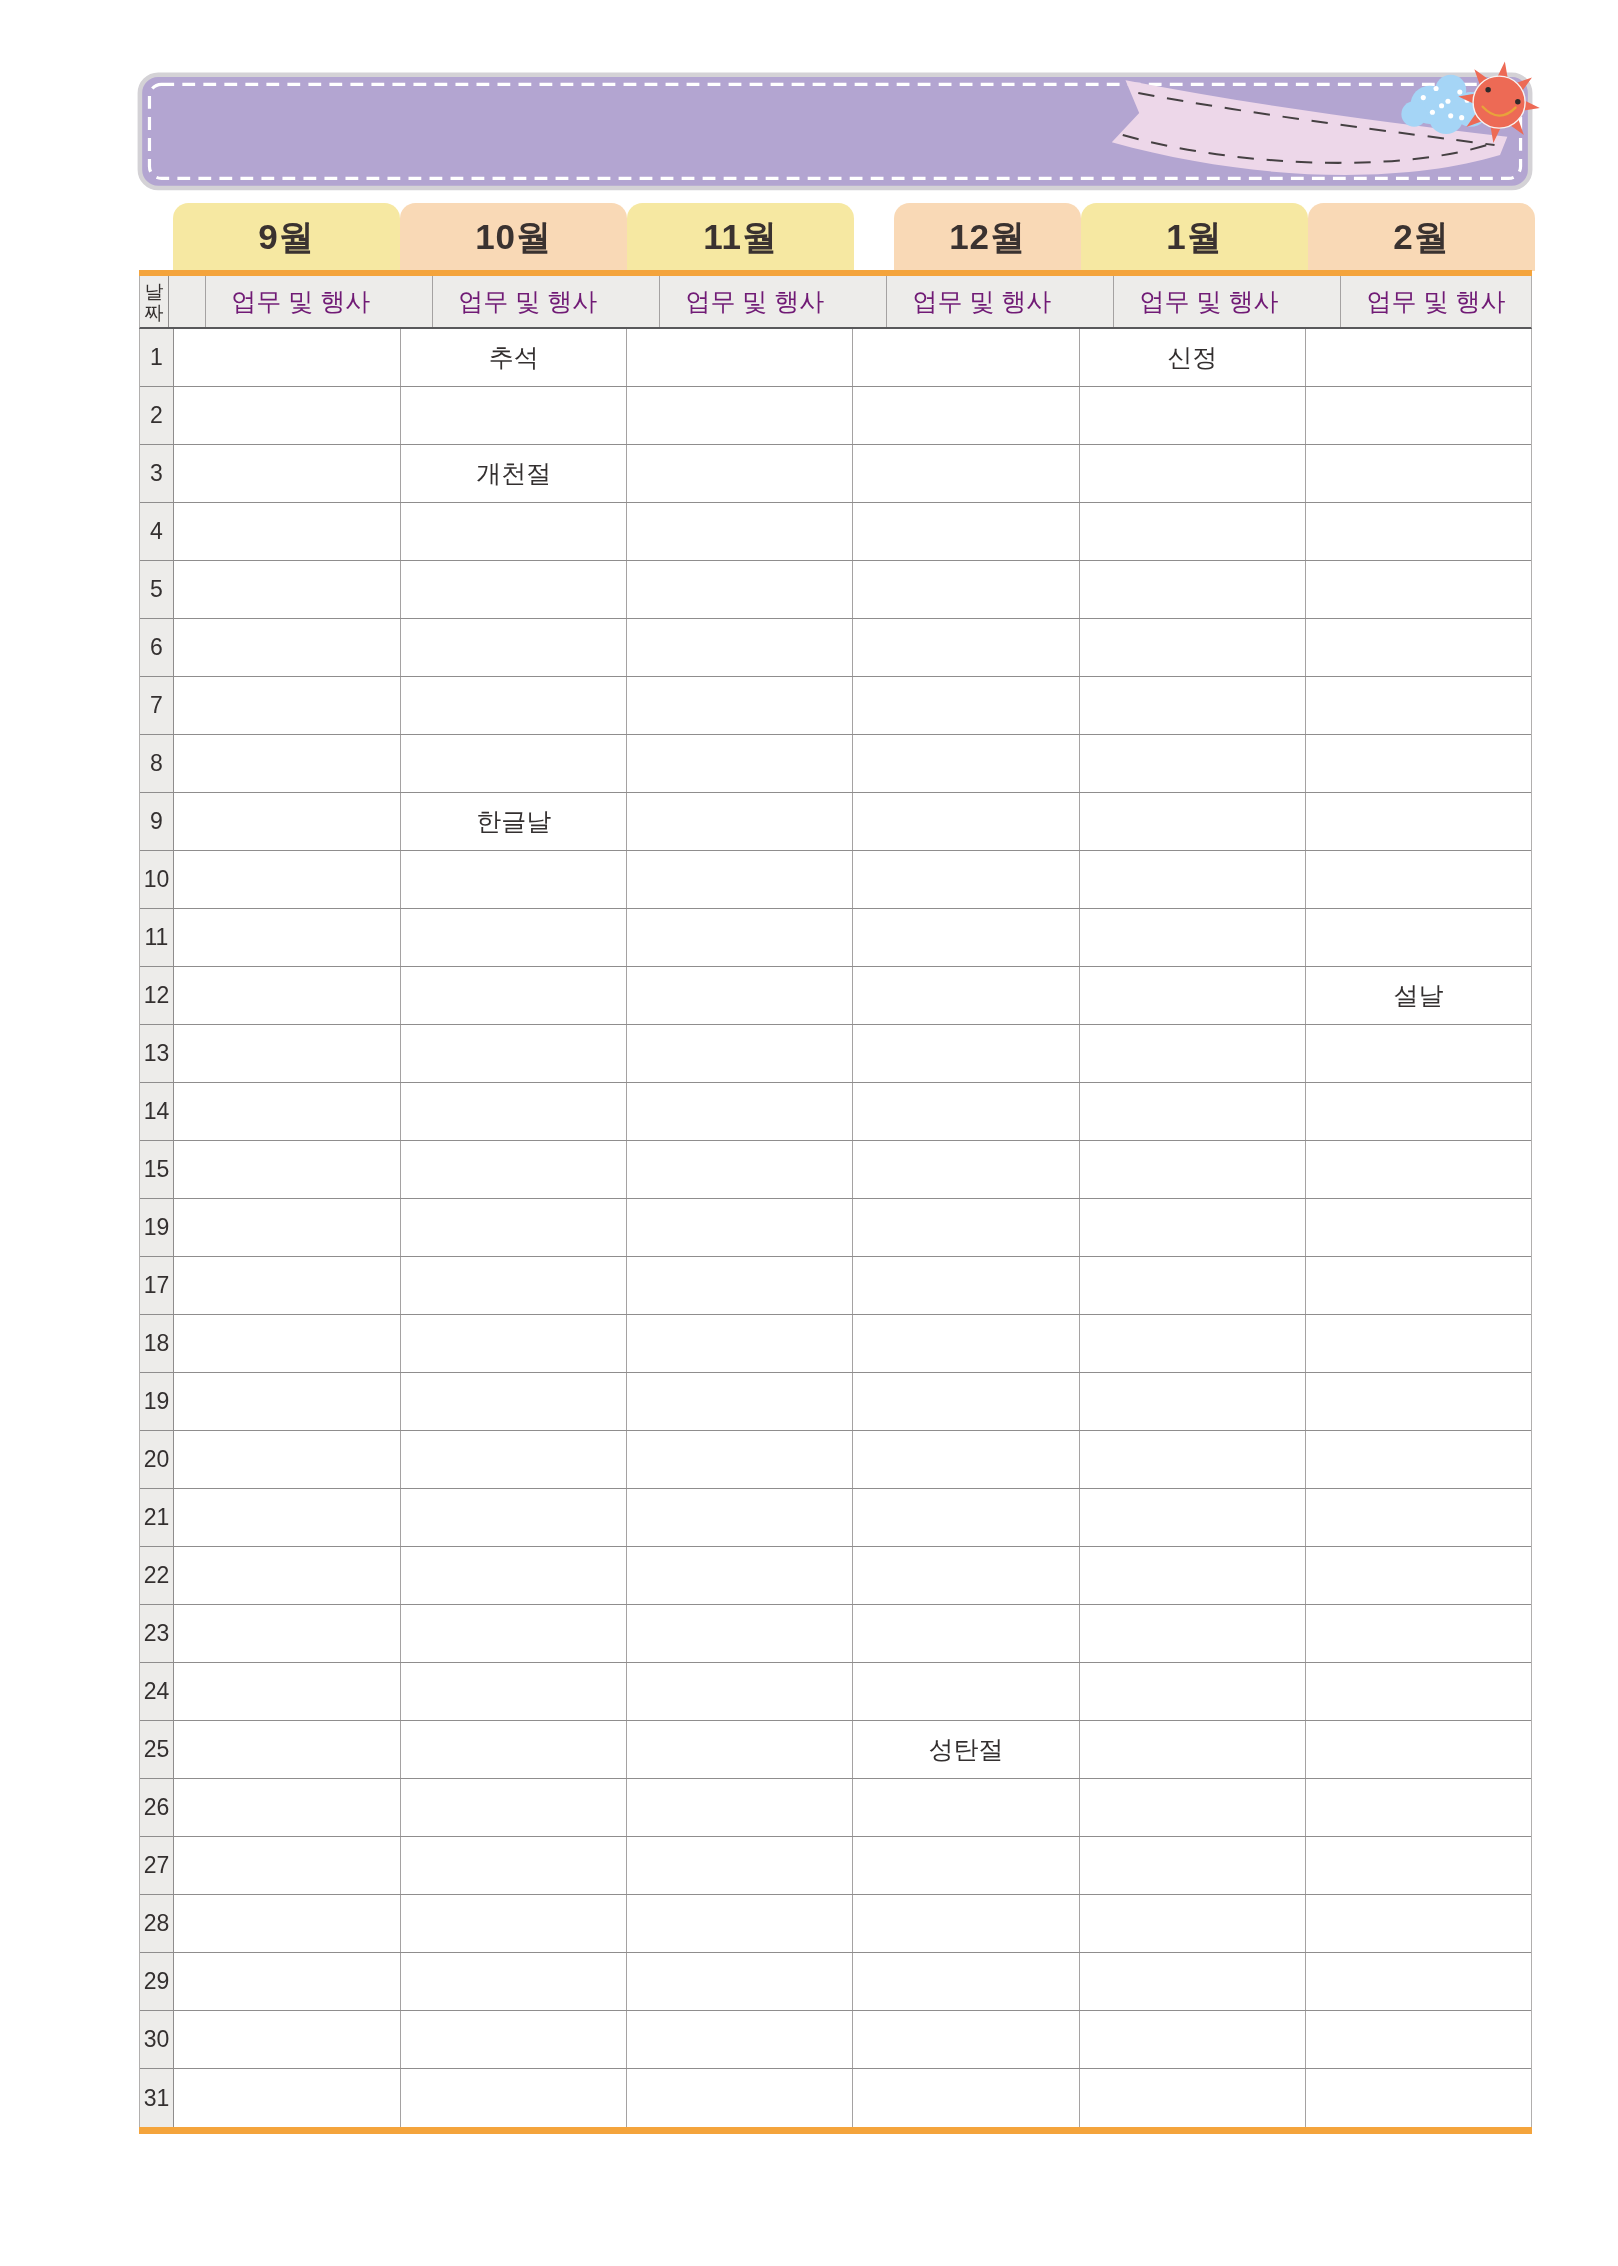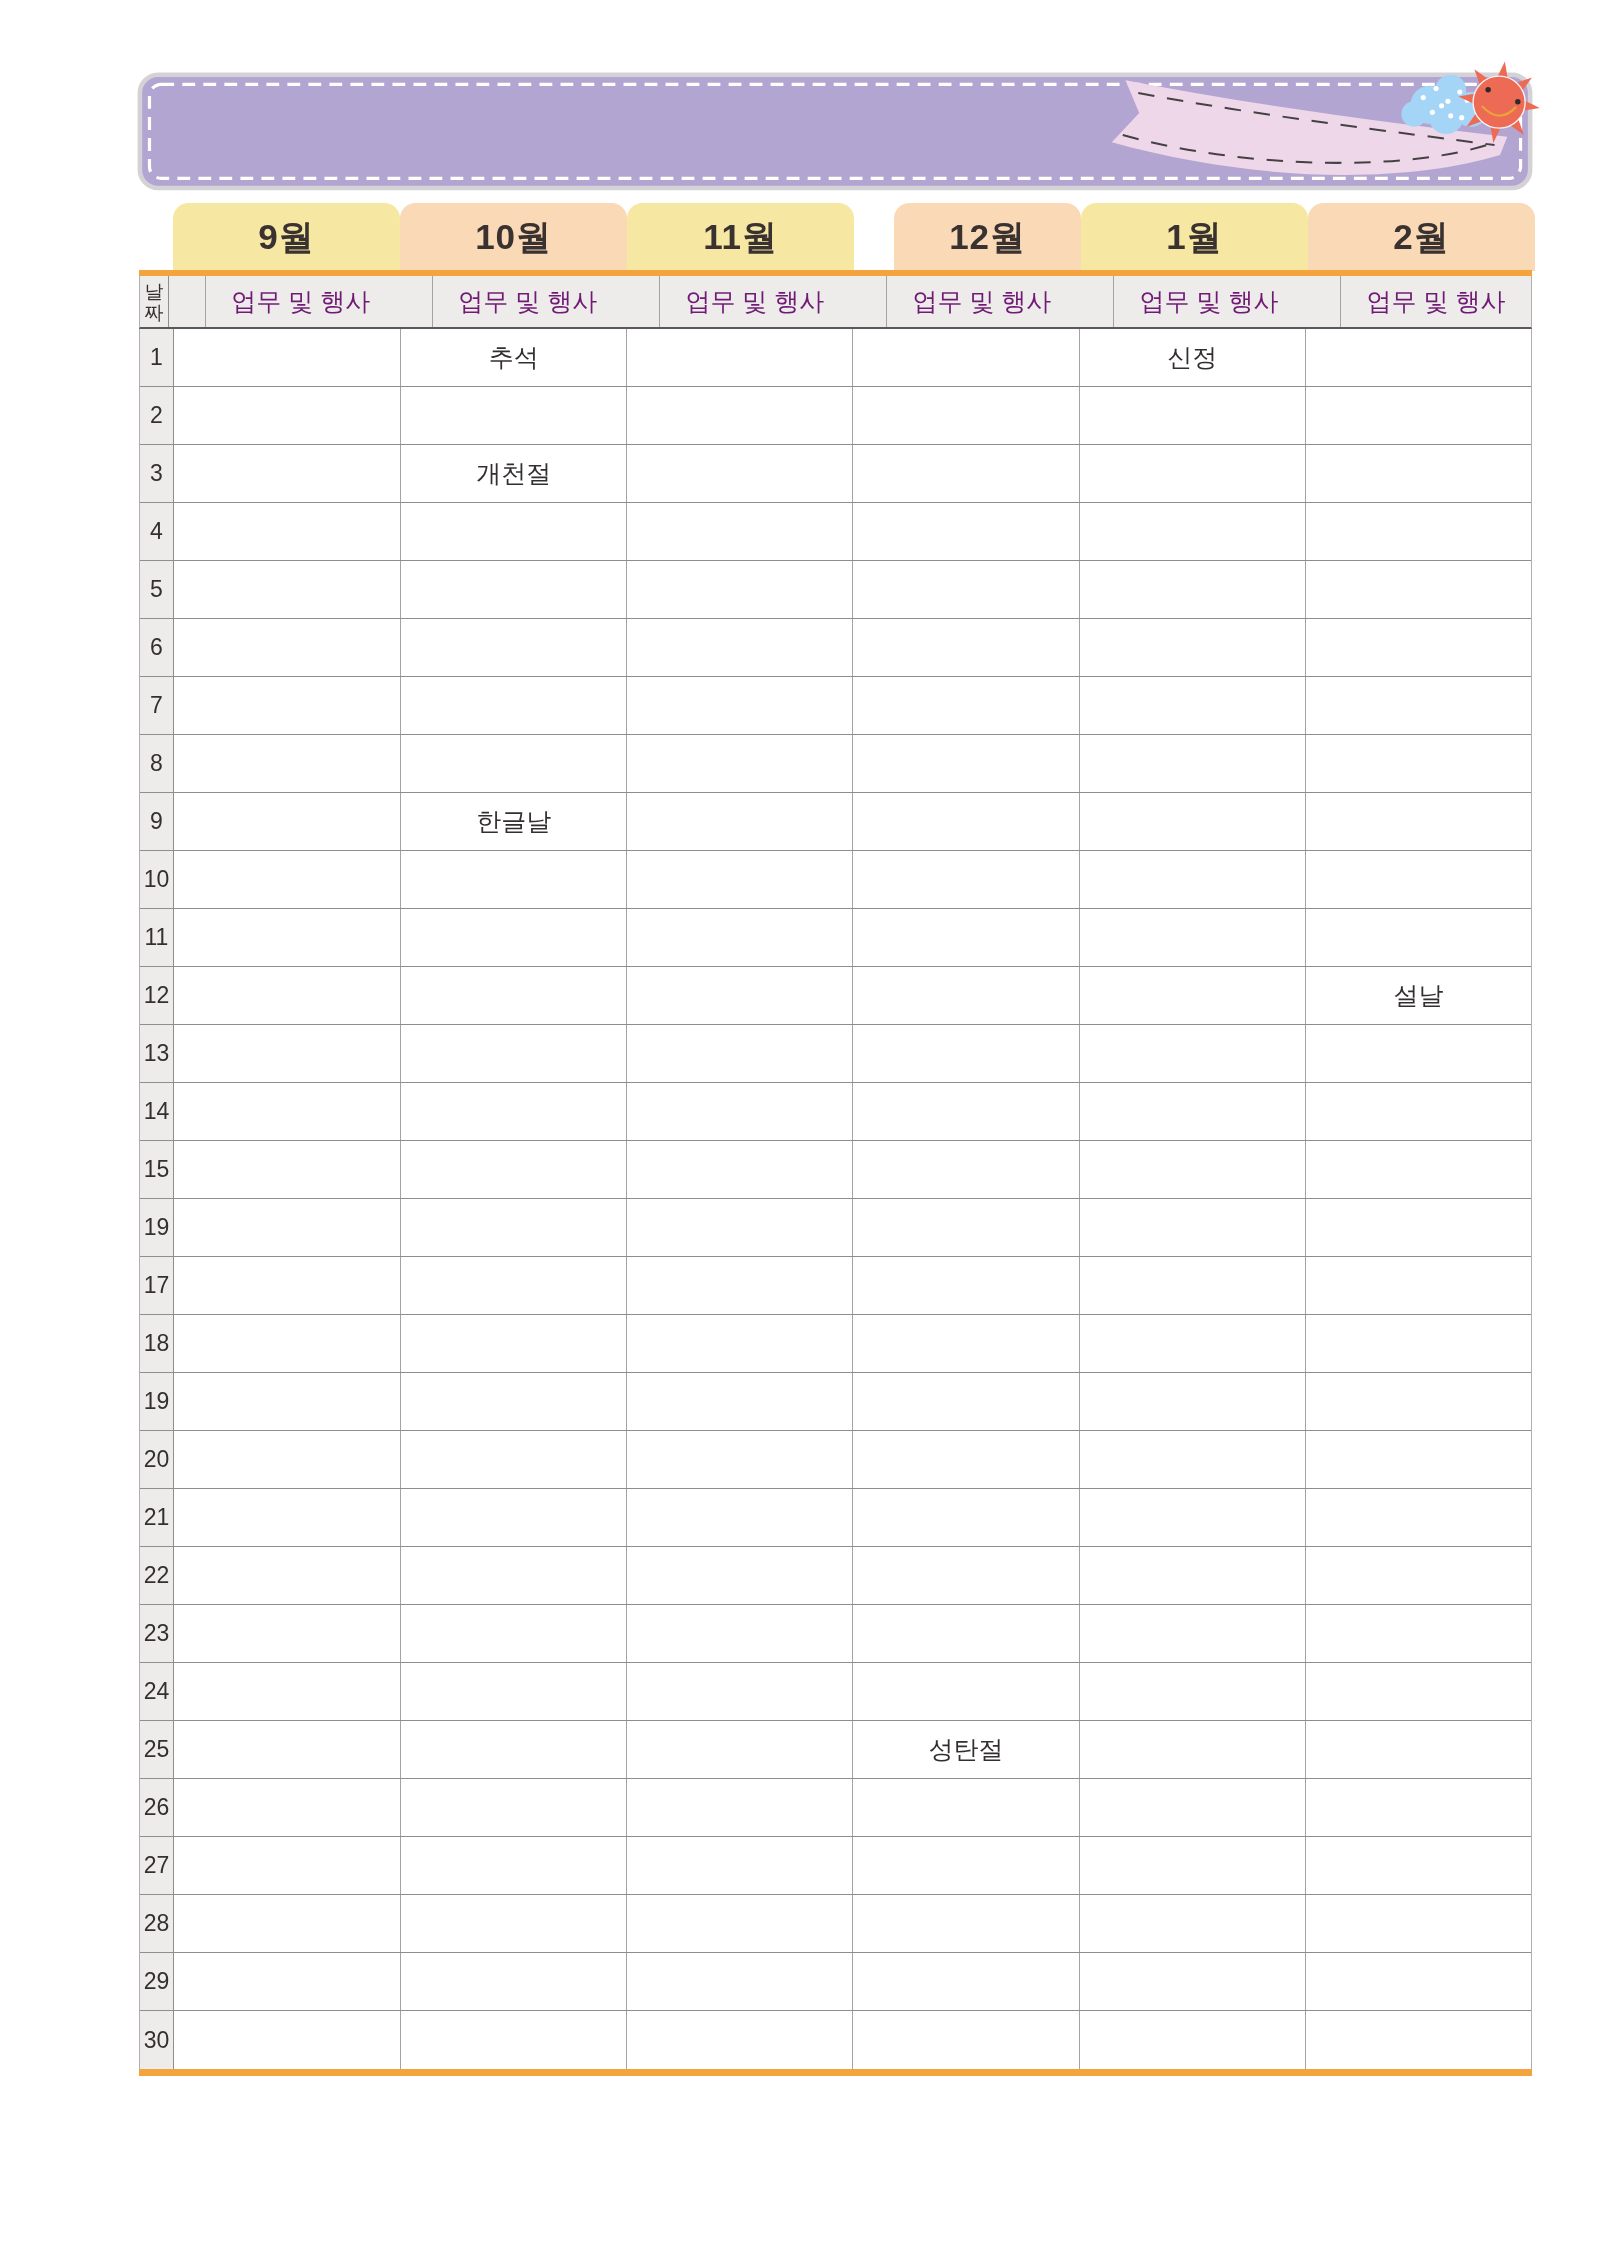--- a/index.html
+++ b/index.html
@@ -431,18 +431,27 @@
         </div>
         <div class="row">
           <div class="date-cell">30</div>
           <div class="cell"></div>
           <div class="cell"></div>
           <div class="cell"></div>
           <div class="cell"></div>
           <div class="cell"></div>
           <div class="cell"></div>
         </div>
+        <div class="row">
+          <div class="date-cell">31</div>
+          <div class="cell"></div>
+          <div class="cell"></div>
+          <div class="cell"></div>
+          <div class="cell"></div>
+          <div class="cell"></div>
+          <div class="cell"></div>
+        </div>
       </div>
     <div class="orange-bar"></div>
   </div>
 
 </div>
 
 
 </body></html>

